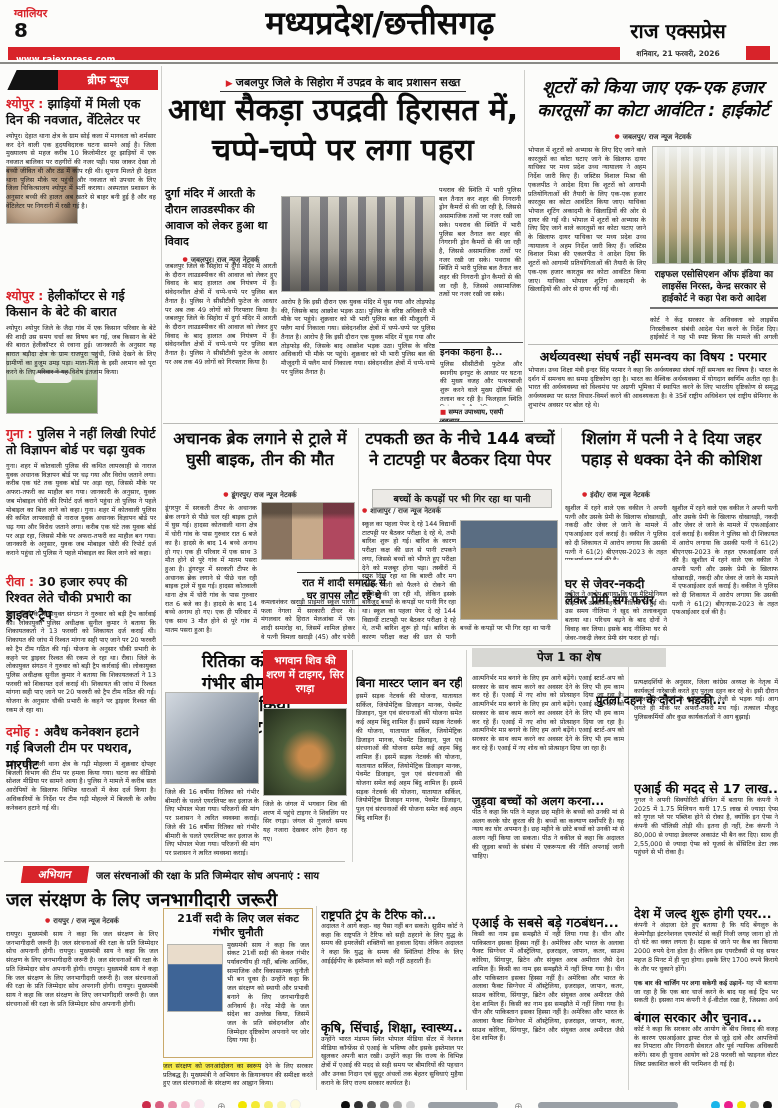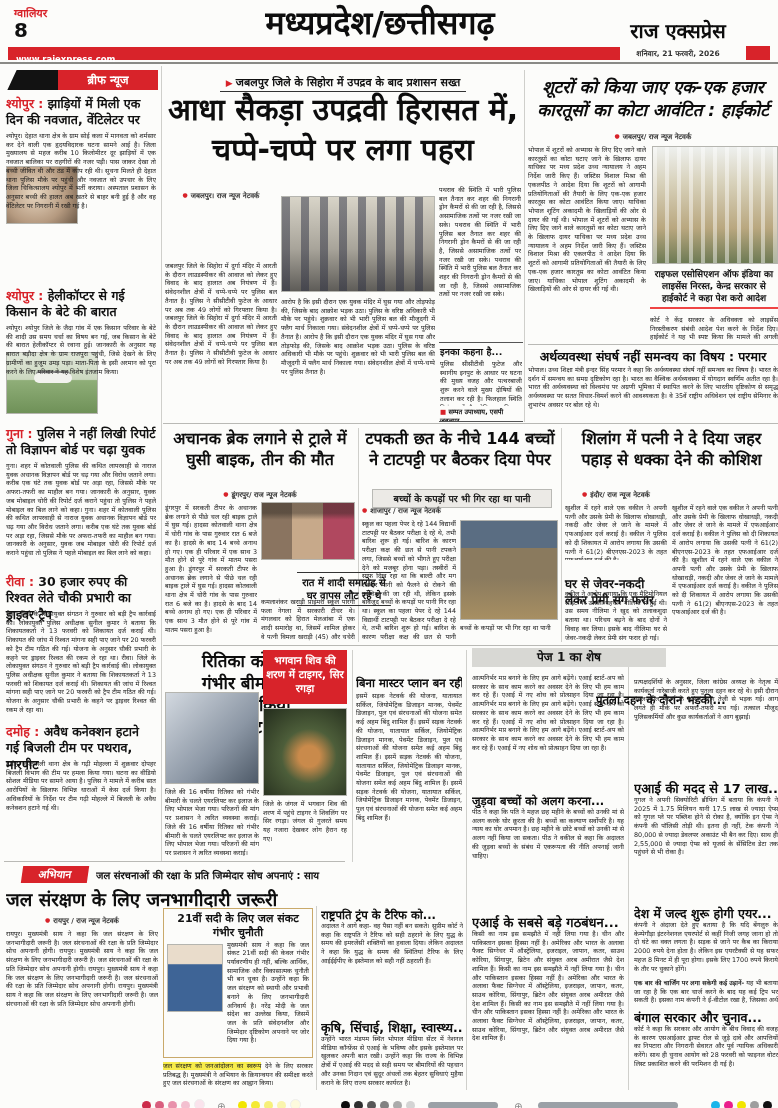--- a/index.html
+++ b/index.html
@@ -105,39 +105,40 @@
   </div>
 
   <div class="abs hd center" style="left:164px;top:90px;width:358px;font-size:30px;line-height:1.32;">आधा सैकड़ा उपद्रवी हिरासत में, चप्पे-चप्पे पर लगा पहरा</div>
   <div class="abs center" style="left:165px;top:71px;width:356px;">
     <span style="font-size:11px;font-weight:800;color:#111;border-bottom:1.5px solid #333;padding:0 6px 2px;display:inline-block;">
       <span class="red" style="font-size:9px;">▶ </span><span>जबलपुर जिले के सिहोरा में उपद्रव के बाद प्रशासन सख्त</span>
     </span>
   </div>
 
   <div class="abs" style="left:165px;top:186px;width:112px;">
+    <div style="font-size:11px;font-weight:800;line-height:1.45;color:#111;">दुर्गा मंदिर में आरती के दौरान लाउडस्पीकर की आवाज को लेकर हुआ था विवाद</div>
     <div class="byl" style="margin-top:5px;"><span class="dot">●</span><span>जबलपुर। राज न्यूज नेटवर्क</span></div>
   </div>
   <div class="abs bt" style="left:165px;top:262px;width:112px;height:158px;">जबलपुर जिले के सिहोरा में दुर्गा मंदिर में आरती के दौरान लाउडस्पीकर की आवाज को लेकर हुए विवाद के बाद हालात अब नियंत्रण में हैं। संवेदनशील क्षेत्रों में चप्पे-चप्पे पर पुलिस बल तैनात है। पुलिस ने सीसीटीवी फुटेज के आधार पर अब तक 49 लोगों को गिरफ्तार किया है। जबलपुर जिले के सिहोरा में दुर्गा मंदिर में आरती के दौरान लाउडस्पीकर की आवाज को लेकर हुए विवाद के बाद हालात अब नियंत्रण में हैं। संवेदनशील क्षेत्रों में चप्पे-चप्पे पर पुलिस बल तैनात है। पुलिस ने सीसीटीवी फुटेज के आधार पर अब तक 49 लोगों को गिरफ्तार किया है।</div>
 
   <div class="abs ph ph-police" style="left:281px;top:196px;width:154px;height:96px;"></div>
   <div class="abs bt" style="left:281px;top:298px;width:154px;height:122px;">आरोप है कि इसी दौरान एक युवक मंदिर में घुस गया और तोड़फोड़ की, जिसके बाद आक्रोश भड़क उठा। पुलिस के वरिष्ठ अधिकारी भी मौके पर पहुंचे। शुक्रवार को भी भारी पुलिस बल की मौजूदगी में फ्लैग मार्च निकाला गया। संवेदनशील क्षेत्रों में चप्पे-चप्पे पर पुलिस तैनात है। आरोप है कि इसी दौरान एक युवक मंदिर में घुस गया और तोड़फोड़ की, जिसके बाद आक्रोश भड़क उठा। पुलिस के वरिष्ठ अधिकारी भी मौके पर पहुंचे। शुक्रवार को भी भारी पुलिस बल की मौजूदगी में फ्लैग मार्च निकाला गया। संवेदनशील क्षेत्रों में चप्पे-चप्पे पर पुलिस तैनात है।</div>
 
   <div class="abs bt" style="left:439px;top:186px;width:82px;height:152px;">पथराव की स्थिति में भारी पुलिस बल तैनात कर शहर की निगरानी ड्रोन कैमरों से की जा रही है, जिससे असामाजिक तत्वों पर नजर रखी जा सके। पथराव की स्थिति में भारी पुलिस बल तैनात कर शहर की निगरानी ड्रोन कैमरों से की जा रही है, जिससे असामाजिक तत्वों पर नजर रखी जा सके। पथराव की स्थिति में भारी पुलिस बल तैनात कर शहर की निगरानी ड्रोन कैमरों से की जा रही है, जिससे असामाजिक तत्वों पर नजर रखी जा सके।</div>
   <div class="abs qbox" style="left:439px;top:342px;width:82px;height:74px;overflow:hidden;">
     <div style="font-size:9.5px;font-weight:800;color:#111;margin-bottom:2px;">इनका कहना है...</div>
     <div class="bt" style="height:46px;">पुलिस सीसीटीवी फुटेज और स्थानीय इनपुट के आधार पर घटना की मुख्य वजह और पत्थरबाजी शुरू करने वाले मुख्य दोषियों की तलाश कर रही है। फिलहाल स्थिति नियंत्रण में है, लेकिन एहतियातन फ्लैग मार्च निकाला जा रहा है, ताकि असामाजिक तत्व दोबारा सक्रिय न हो सकें।</div>
     <div style="font-size:6.5px;font-weight:800;color:#111;margin-top:1px;"><span class="red">■ </span><span>सम्पत उपाध्याय, एसपी जबलपुर</span></div>
   </div>
 
   <div class="abs hd center" style="left:528px;top:76px;width:250px;font-size:17px;line-height:1.35;font-style:italic;">शूटरों को किया जाए एक-एक हजार कारतूसों का कोटा आवंटित : हाईकोर्ट</div>
   <div class="abs byl" style="left:528px;top:132px;width:250px;"><span class="dot">●</span><span>जबलपुर/ राज न्यूज नेटवर्क</span></div>
   <div class="abs bt" style="left:528px;top:146px;width:118px;height:196px;">भोपाल में शूटरों को अभ्यास के लिए दिए जाने वाले कारतूसों का कोटा घटाए जाने के खिलाफ दायर याचिका पर मध्य प्रदेश उच्च न्यायालय ने अहम निर्देश जारी किए हैं। जस्टिस विशाल मिश्रा की एकलपीठ ने आदेश दिया कि शूटरों को आगामी प्रतियोगिताओं की तैयारी के लिए एक-एक हजार कारतूस का कोटा आवंटित किया जाए। याचिका भोपाल शूटिंग अकादमी के खिलाड़ियों की ओर से दायर की गई थी। भोपाल में शूटरों को अभ्यास के लिए दिए जाने वाले कारतूसों का कोटा घटाए जाने के खिलाफ दायर याचिका पर मध्य प्रदेश उच्च न्यायालय ने अहम निर्देश जारी किए हैं। जस्टिस विशाल मिश्रा की एकलपीठ ने आदेश दिया कि शूटरों को आगामी प्रतियोगिताओं की तैयारी के लिए एक-एक हजार कारतूस का कोटा आवंटित किया जाए। याचिका भोपाल शूटिंग अकादमी के खिलाड़ियों की ओर से दायर की गई थी।</div>
   <div class="abs ph ph-court" style="left:652px;top:146px;width:126px;height:118px;"></div>
-  <div class="abs cap" style="left:650px;top:268px;width:128px;border-bottom:2px solid #ef4444;padding-bottom:3px;">राइफल एसोसिएशन ऑफ इंडिया का लाइसेंस निरस्त, केन्द्र सरकार से हाईकोर्ट ने कहा पेश करो आदेश</div>
+  <div class="abs cap" style="left:650px;top:268px;width:128px;border-bottom:2px solid #737373;padding-bottom:3px;">राइफल एसोसिएशन ऑफ इंडिया का लाइसेंस निरस्त, केन्द्र सरकार से हाईकोर्ट ने कहा पेश करो आदेश</div>
   <div class="abs bt" style="left:650px;top:316px;width:128px;height:26px;">कोर्ट ने केंद्र सरकार के अधिवक्ता को लाइसेंस निरस्तीकरण संबंधी आदेश पेश करने के निर्देश दिए। हाईकोर्ट ने यह भी स्पष्ट किया कि मामले की अगली सुनवाई में जवाब पेश किया जाए।</div>
 
   <div class="abs hd center" style="left:528px;top:348px;width:250px;font-size:12.5px;">अर्थव्यवस्था संघर्ष नहीं समन्वय का विषय : परमार</div>
   <div class="abs bt" style="left:528px;top:366px;width:250px;height:54px;">भोपाल। उच्च शिक्षा मंत्री इन्दर सिंह परमार ने कहा कि अर्थव्यवस्था संघर्ष नहीं समन्वय का विषय है। भारत के दर्शन में समन्वय का समग्र दृष्टिकोण रहा है। भारत का वैश्विक अर्थव्यवस्था में योगदान स्वर्णिम अतीत रहा है। भारत की अर्थव्यवस्था को विश्वमंच पर अग्रणी भूमिका में स्थापित करने के लिए भारतीय दृष्टिकोण से समृद्ध अर्थव्यवस्था पर सतत विचार-विमर्श करने की आवश्यकता है। वे 35वें राष्ट्रीय अधिवेशन एवं राष्ट्रीय सेमिनार के शुभारंभ अवसर पर बोल रहे थे।</div>
 
   <div class="abs mid-hd" style="left:165px;top:428px;width:190px;">अचानक ब्रेक लगाने से ट्राले में घुसी बाइक, तीन की मौत</div>
   <div class="abs byl" style="left:165px;top:490px;width:190px;"><span class="dot">●</span><span>डूंगरपुर/ राज न्यूज नेटवर्क</span></div>
   <div class="abs bt" style="left:165px;top:504px;width:92px;height:138px;">डूंगरपुर में सरकती टीपर के अचानक ब्रेक लगाने से पीछे चल रही बाइक ट्राले में घुस गई। हादसा कोतवाली थाना क्षेत्र में चोरी गांव के पास गुरुवार रात 6 बजे का है। हादसे के बाद 14 बच्चे अनाथ हो गए। एक ही परिवार में एक साथ 3 मौत होने से पूरे गांव में मातम पसरा हुआ है। डूंगरपुर में सरकती टीपर के अचानक ब्रेक लगाने से पीछे चल रही बाइक ट्राले में घुस गई। हादसा कोतवाली थाना क्षेत्र में चोरी गांव के पास गुरुवार रात 6 बजे का है। हादसे के बाद 14 बच्चे अनाथ हो गए। एक ही परिवार में एक साथ 3 मौत होने से पूरे गांव में मातम पसरा हुआ है।</div>
   <div class="abs ph ph-faces" style="left:261px;top:502px;width:94px;height:58px;"></div>
   <div class="abs subbox" style="left:261px;top:572px;width:92px;margin-left:36px;">रात में शादी समारोह से घर वापस लौट रहे थे</div>

